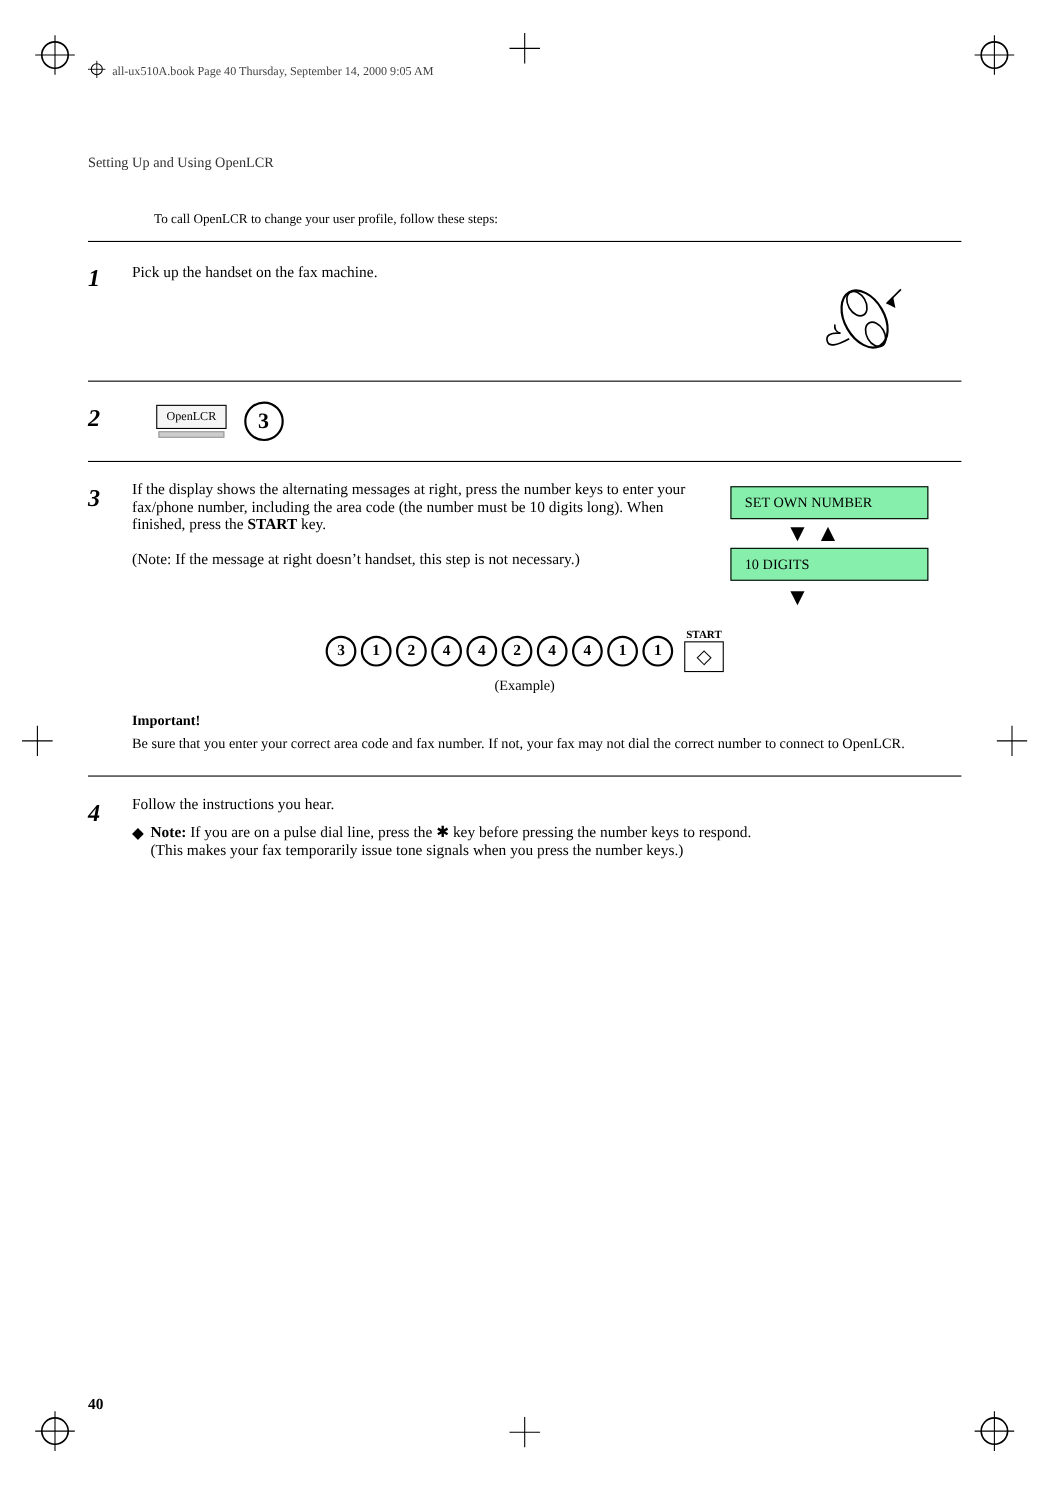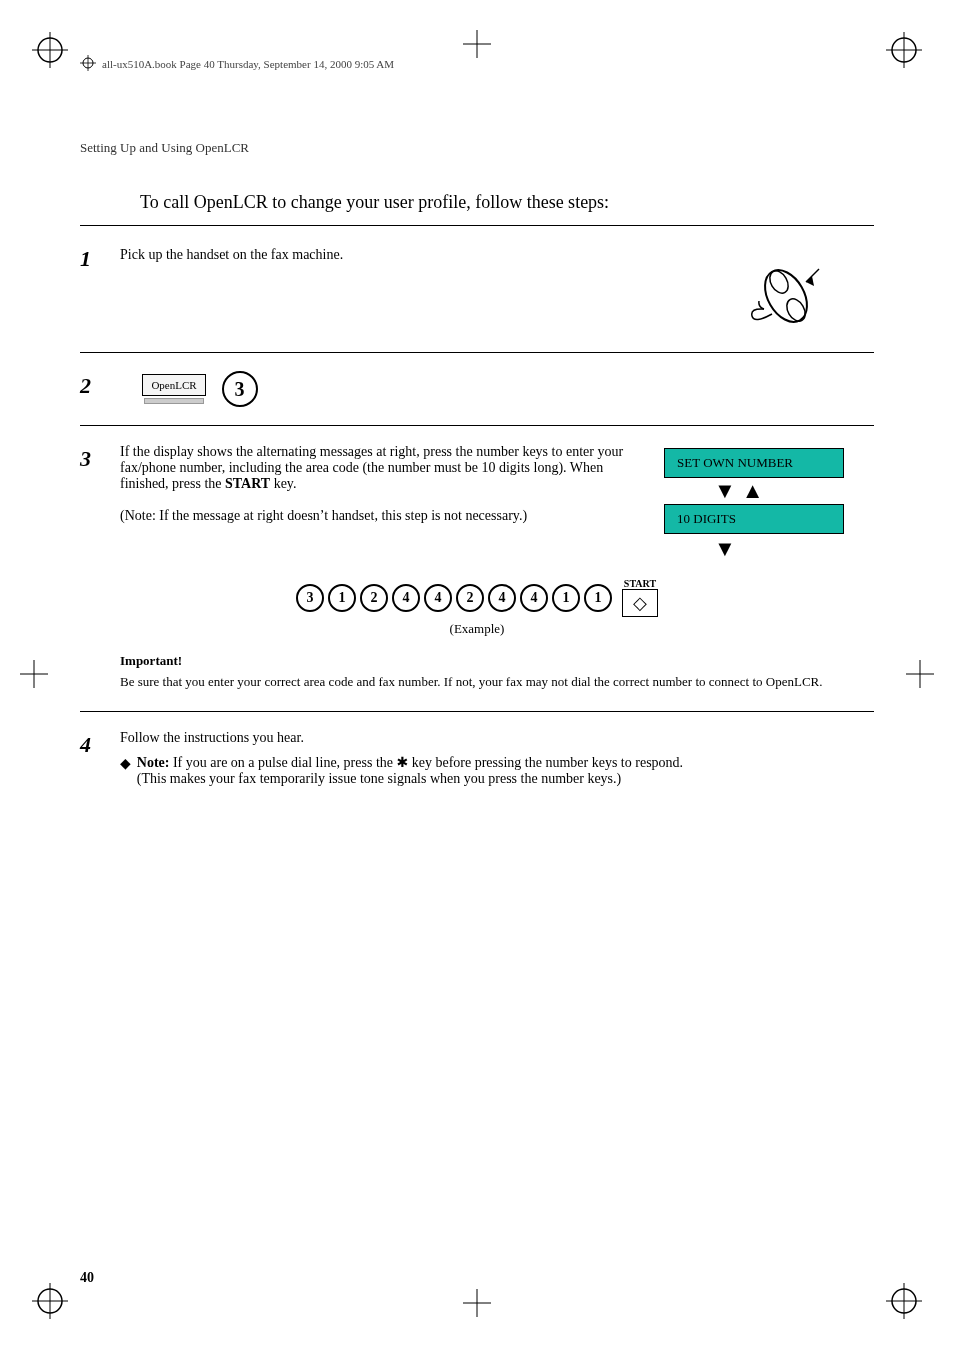--- a/index.html
+++ b/index.html
@@ -120,21 +120,21 @@
       justify-content: center;
       font-size: 20px;
       font-weight: bold;
     }
     .display-box {
       border: 1.5px solid #000;
       padding: 6px 12px;
       font-size: 13px;
       display: inline-block;
       min-width: 180px;
-      background: #14b8a6;
+      background: #86efac;
     }
 
     
     .digits-row {
       display: flex;
       align-items: center;
       gap: 4px;
       margin-top: 8px;
     }
     .digit-circle {
@@ -325,21 +325,21 @@
         </svg>
     </span>
     <span>all-ux510A.book  Page 40  Thursday, September 14, 2000  9:05 AM</span>
   </div>
 
   <div class="section-header" style="margin-top:80px;">
     <span>Setting Up and Using OpenLCR</span>
   </div>
 
 
-  <div style="margin-bottom: 12px; margin-left: 60px; font-size:18px;margin-top:36px;">
+  <div style="margin-bottom: 12px; margin-left: 60px; font-size:12px;margin-top:36px;">
     <span>To call OpenLCR to change your user profile, follow these steps:</span>
   </div>
 
   <hr class="divider">
 
   <div class="step-section">
     <div class="step-number">
       <i>1</i>
     </div>
     <div class="step-content">

